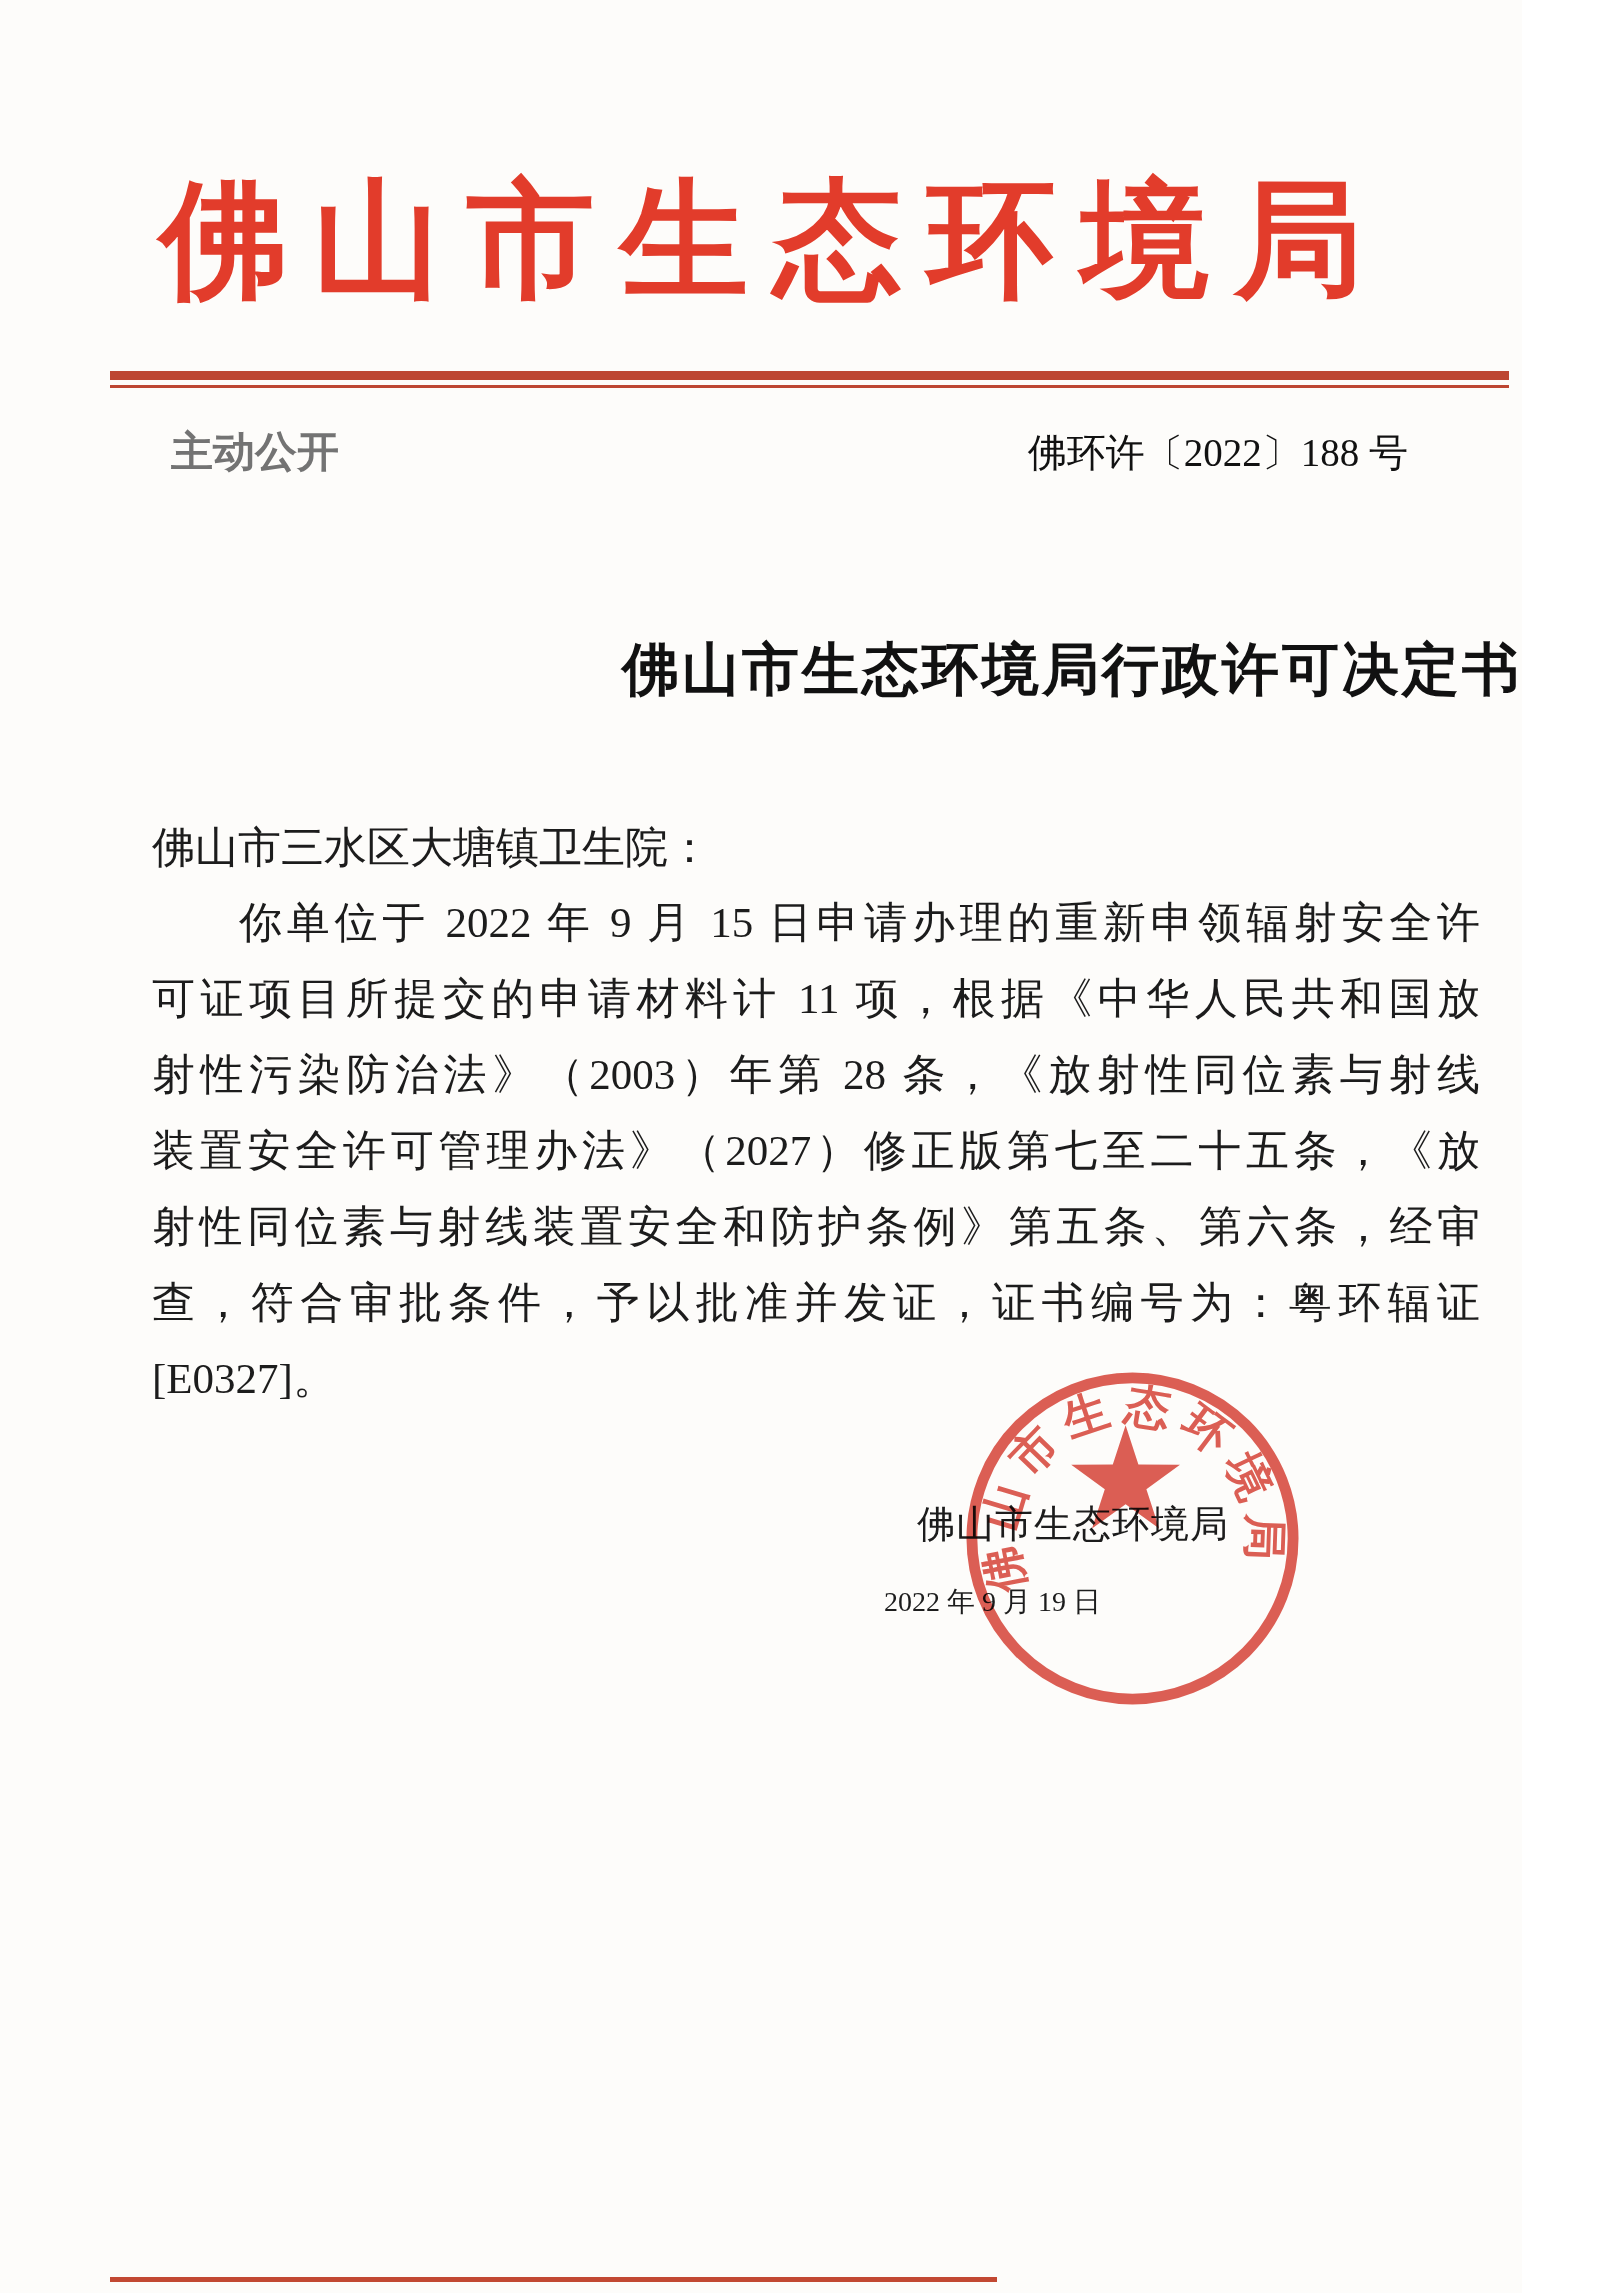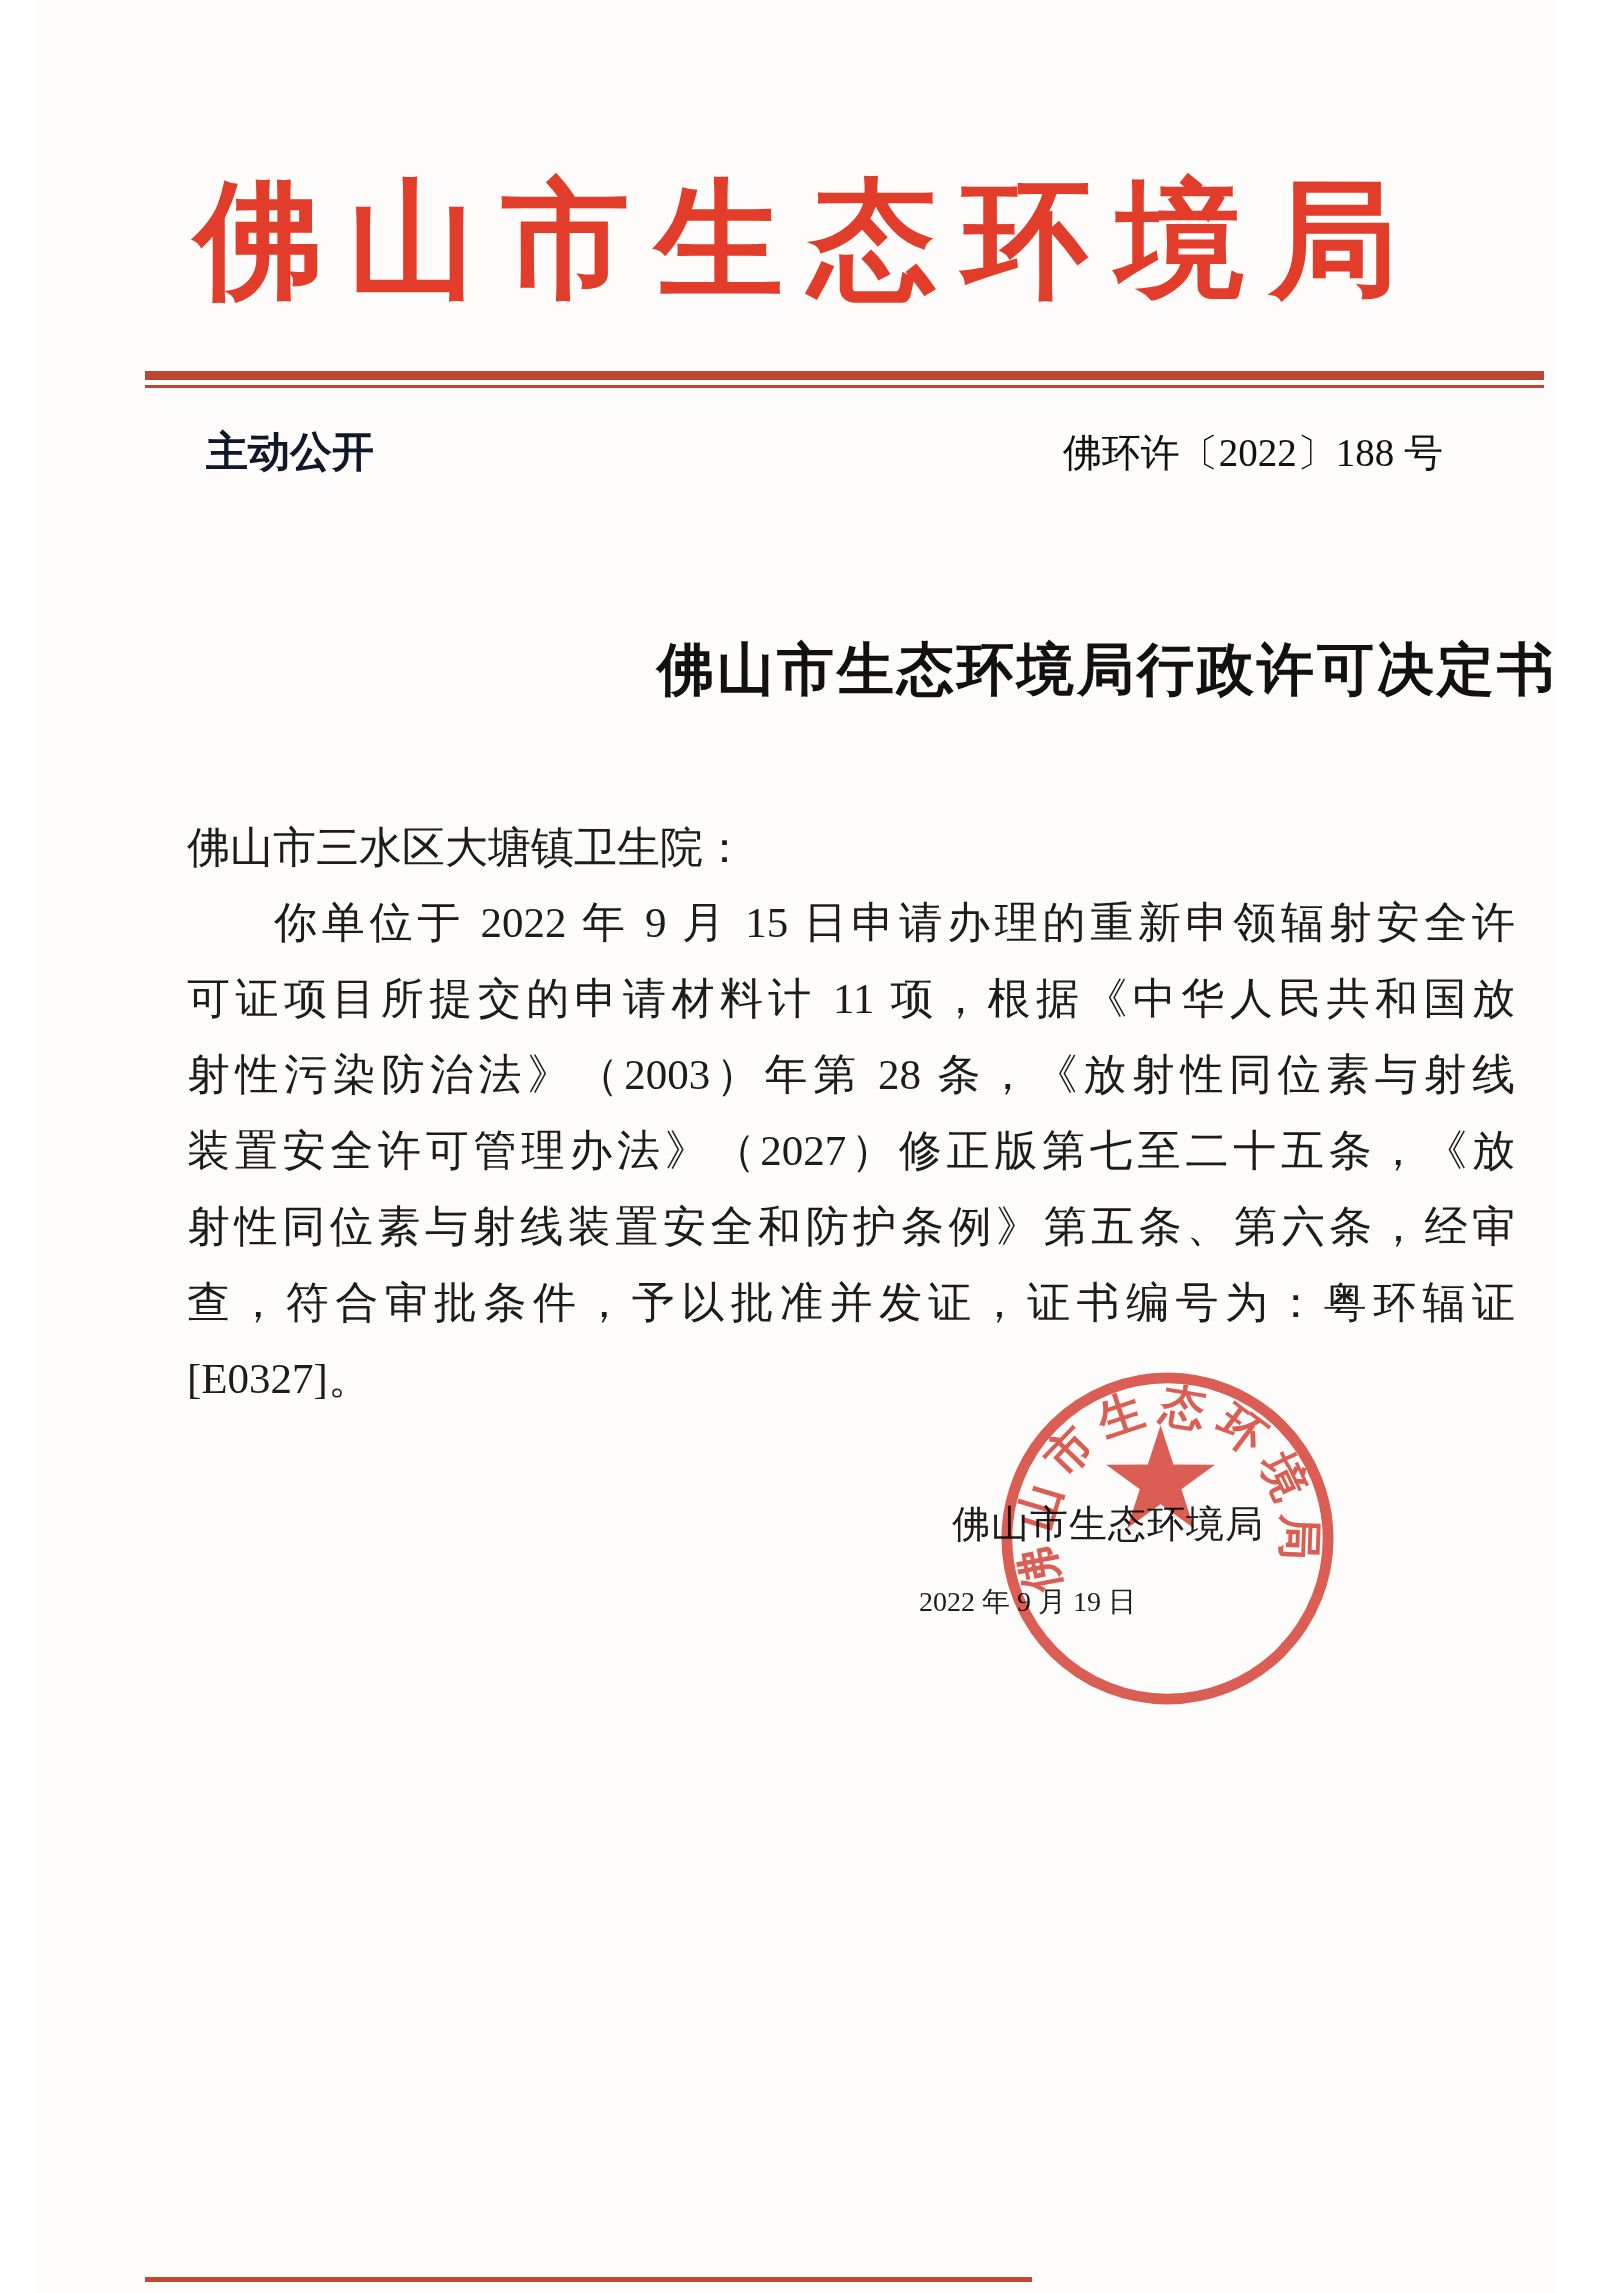--- a/index.html
+++ b/index.html
@@ -3,21 +3,20 @@
 <meta charset="utf-8">
 <style>
   html,body{margin:0;padding:0;}
   .page{
     position:relative;
     width:1522px;height:2293px;
     background:#fdfcfa;
     overflow:hidden;
     font-family:"Liberation Serif","DejaVu Serif",serif;
     color:#1c1c1c;
-    margin-left:35px;
   }
   
   .agency-name{
     position:absolute;top:148px;left:0;width:100%;
     height:187px;line-height:187px;
     text-align:center;
     font-size:128px;font-weight:bold;
     letter-spacing:25.6px;text-indent:25.6px;
     color:#e23c2b;
     font-family:"Liberation Serif","DejaVu Serif",serif;
@@ -30,21 +29,21 @@
   .rule-thin{
     position:absolute;left:110px;top:385px;
     width:1399px;height:3px;background:#bd4632;
   }
   .meta-row{
     position:absolute;left:171px;top:424px;width:1237px;
     display:flex;justify-content:space-between;align-items:baseline;
   }
   .disclosure{
     font-family:"Liberation Sans","DejaVu Sans",sans-serif;
-    font-weight:bold;font-size:42px;color:#0f172a;
+    font-weight:bold;font-size:42px;color:#737373;
   }
   .doc-number{
     font-size:39px;color:#111;white-space:nowrap;
   }
   .doc-title{
     position:absolute;top:632px;left:0;width:100%;
     text-align:right;
     font-size:57px;font-weight:bold;letter-spacing:3px;
     color:#111;white-space:nowrap;
   }

